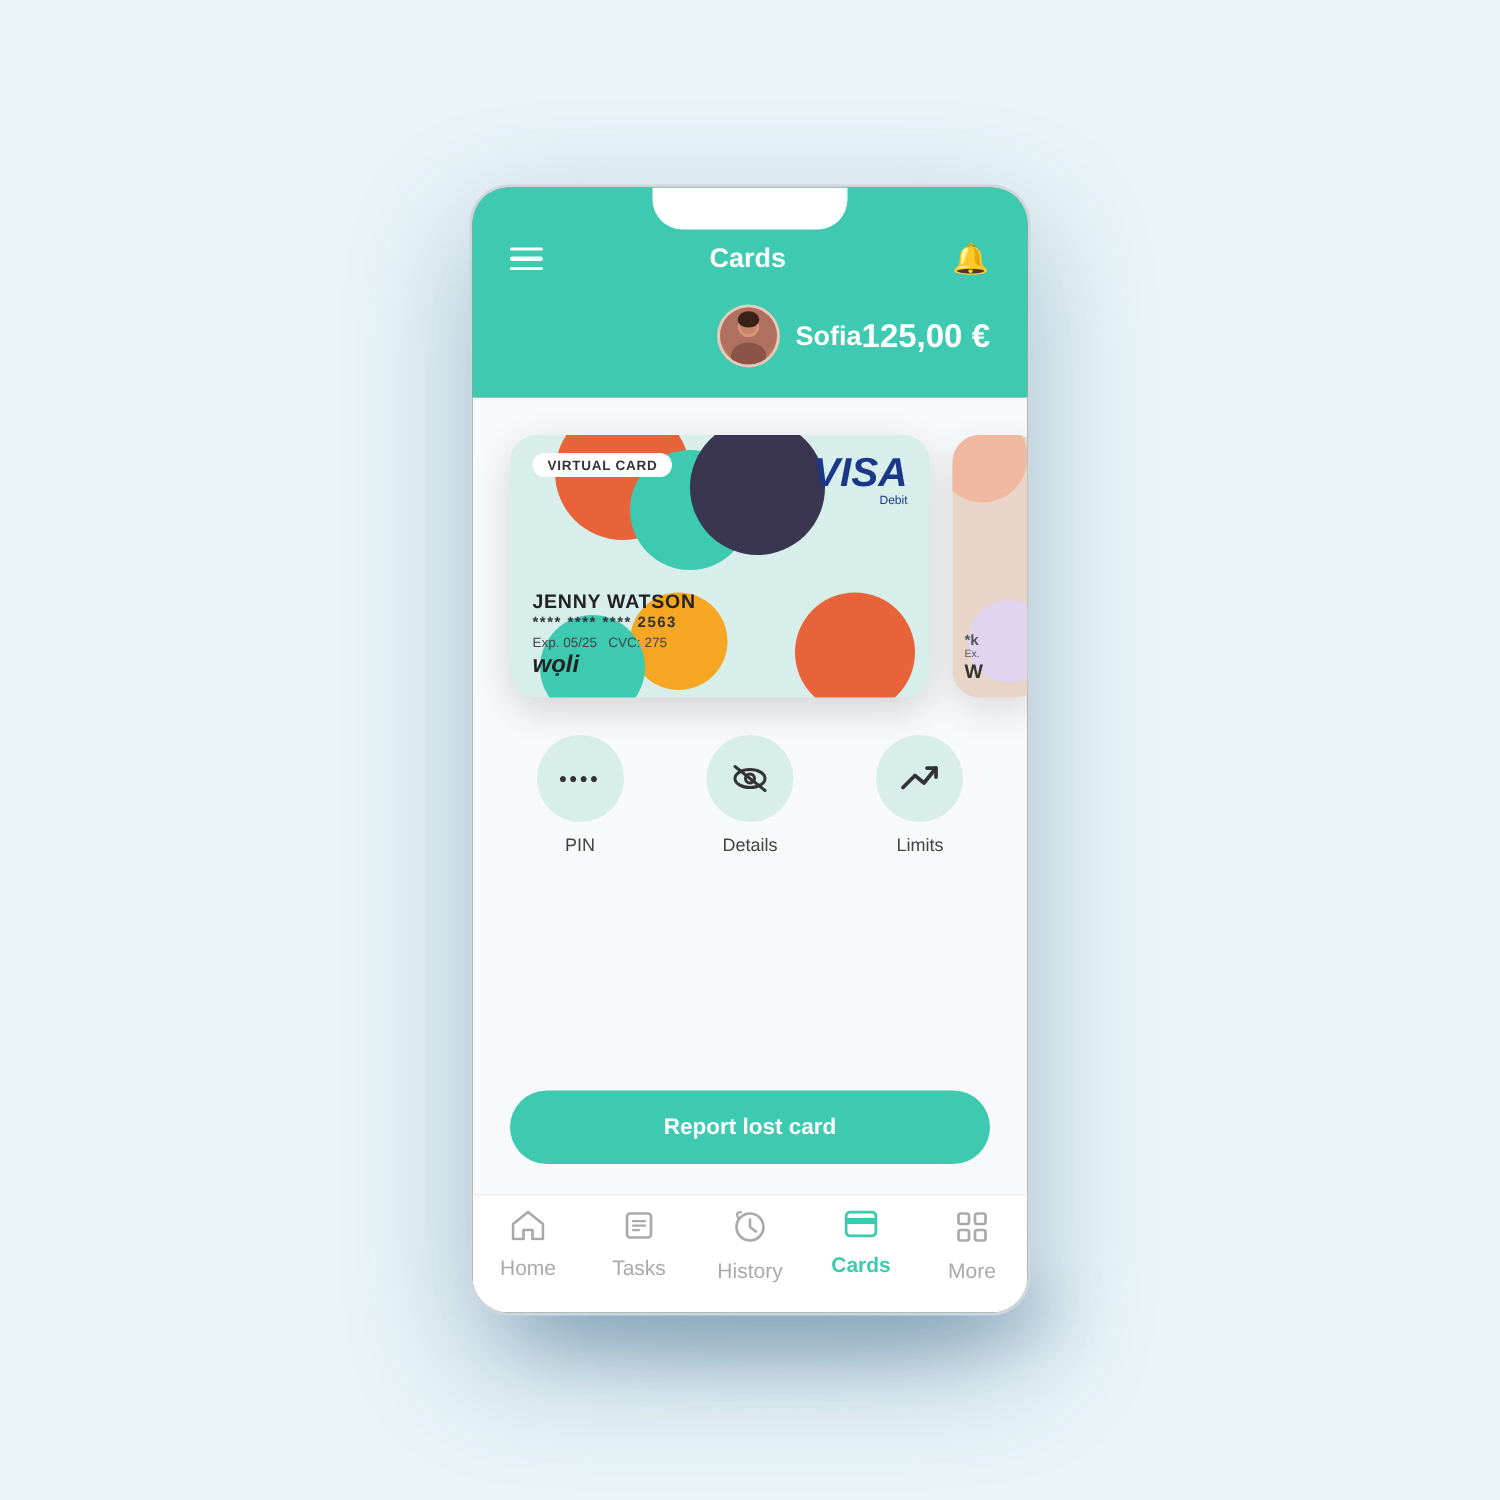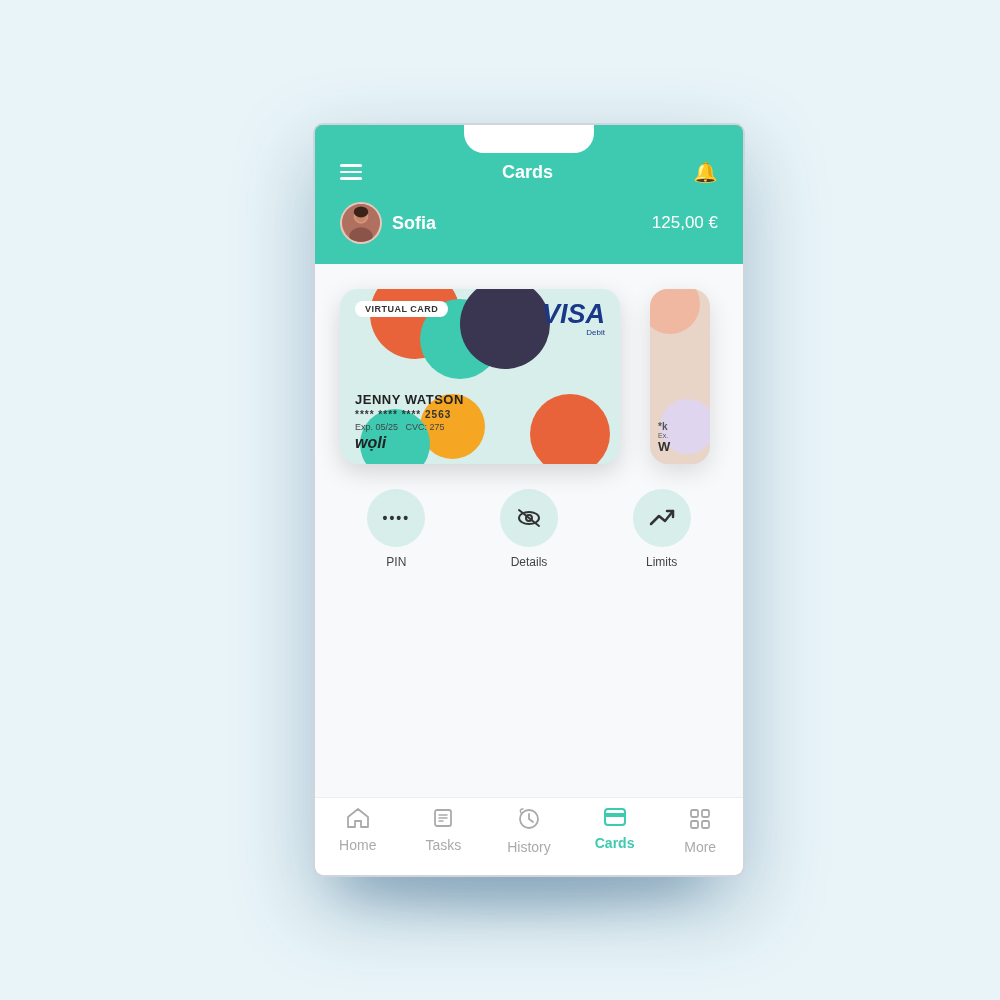--- a/index.html
+++ b/index.html
@@ -27,24 +27,24 @@
       right: -20px;
       height: 60px;
       background: rgba(30, 80, 120, 0.25);
       border-radius: 50%;
       filter: blur(20px);
       z-index: 0;
     }
 
     .phone-frame {
       position: relative;
-      width: 428px;
+      width: 370px;
       height: 750px;
       background: #14532d;
-      border-radius: 8px;
+      border-radius: 24px;
       box-shadow:
         0 0 0 2px #d0d5dd,
         0 30px 80px rgba(30,80,120,0.35),
         inset 0 0 0 1px rgba(255,255,255,0.8);
       overflow: hidden;
       z-index: 1;
     }
 
     
     .notch {
@@ -104,21 +104,21 @@
 
     .bell-icon {
       color: #fff;
       font-size: 20px;
       cursor: pointer;
     }
 
     .header-bottom {
       display: flex;
       align-items: center;
-      justify-content: space-between;
+      justify-content: flex-end;
     }
 
     .user-info {
       display: flex;
       align-items: center;
       gap: 10px;
     }
 
     .avatar {
       width: 42px;
@@ -133,37 +133,37 @@
     }
 
     .user-name {
       color: #fff;
       font-size: 18px;
       font-weight: 600;
     }
 
     .balance {
       color: #fff;
-      font-size: 17px;
-      font-weight: 400;
+      font-size: 22px;
+      font-weight: 700;
     }
 
     
     .main-content {
       flex: 1;
       background: #f7f9fa;
       overflow: hidden;
       position: relative;
     }
 
     
     .cards-carousel {
       padding: 25px 25px 0;
       display: flex;
-      gap: 30px;
+      gap: 15px;
       overflow: visible;
     }
 
     
     .credit-card {
       flex-shrink: 0;
       width: 280px;
       height: 175px;
       border-radius: 18px;
       background: #d8eeea;
@@ -581,20 +581,23 @@
                 <polyline points="18,3 24,3 24,9" stroke="#333" stroke-width="2.5" stroke-linecap="round" stroke-linejoin="round" fill="none"></polyline>
               </svg>
             </div>
             <div class="action-label">Limits</div>
           </div>
 
         </div>
 
         <div class="content-spacer"></div>
 
+        <div class="report-section">
+          <button class="report-button">Report lost card</button>
+        </div>
 
       </div>
 
       <div class="bottom-nav">
 
         <div class="nav-item">
           <span class="nav-icon">
             <svg width="22" height="20" viewBox="0 0 22 20" fill="none" xmlns="http://www.w3.org/2000/svg">
               <path d="M1 9L11 1L21 9V19H14V13H8V19H1V9Z" stroke="#aaa" stroke-width="1.8" fill="none" stroke-linejoin="round"></path>
             </svg>

